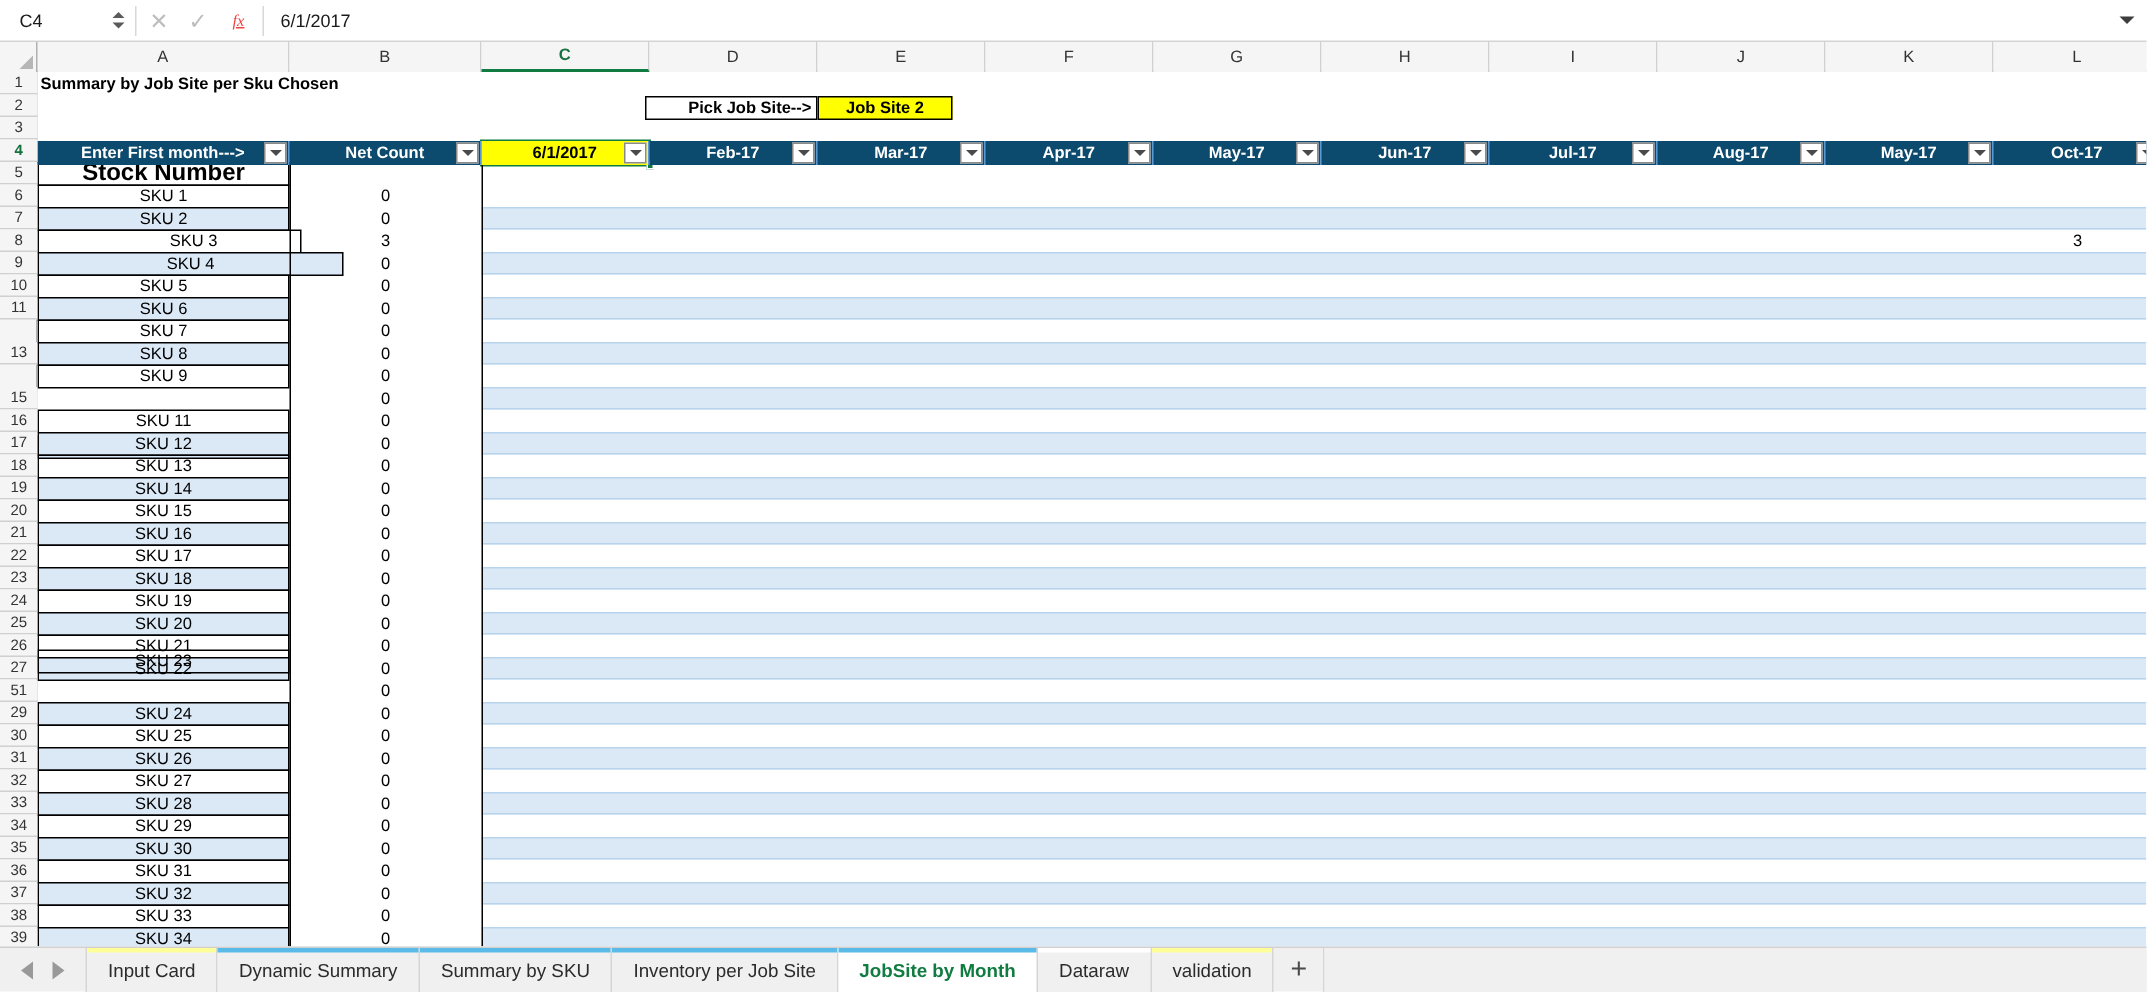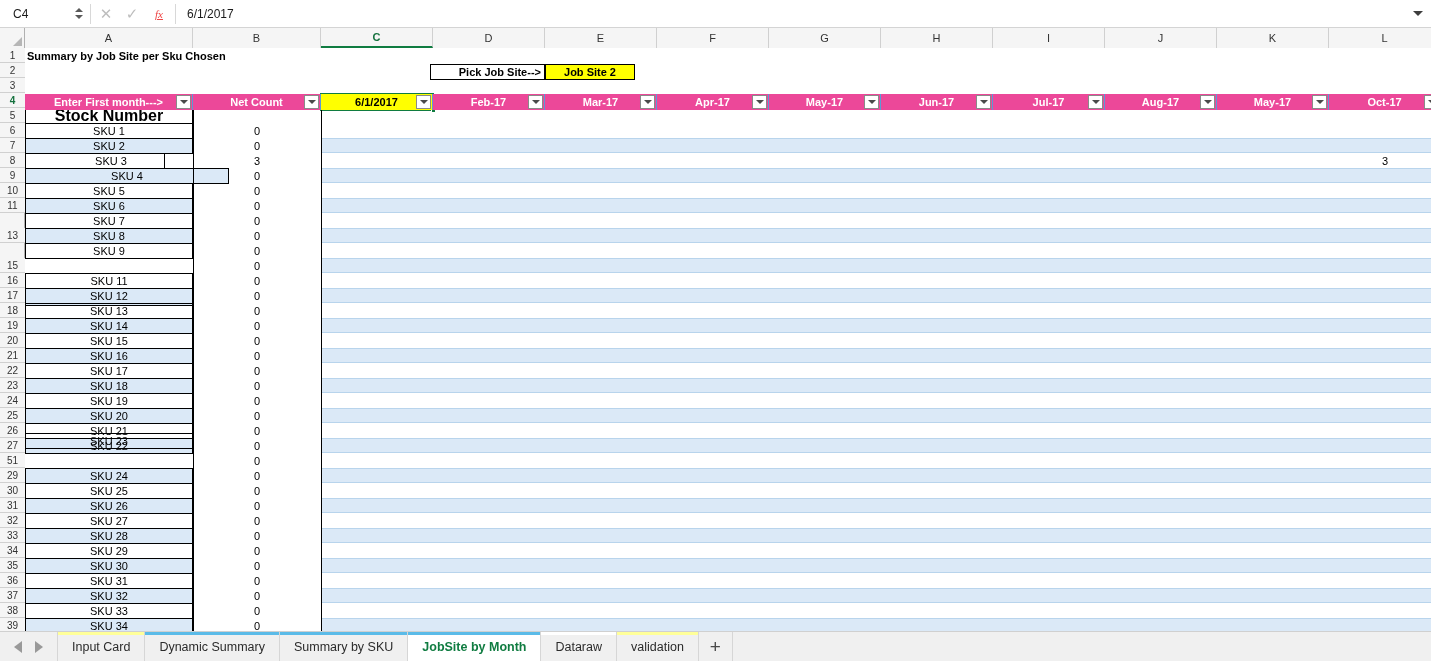--- a/index.html
+++ b/index.html
@@ -149,21 +149,21 @@
   
   .boxed {
     border: 1px solid #000000;
     background: transparent;
   }
   .boxed-band { background: #dbe9f7; }
 
   
   .hdr4 {
     position: absolute; height: 16px;
-    background: #ec4899;
+    background: #0c4a6e;
     color: #ffffff; font-weight: bold; font-size: 11px;
     display: flex; align-items: center; justify-content: center;
     border-right: 1px solid #5b9bd5;
   }
   .hdr4.yellow {
     background: #ffff00; color: #000000;
   }
   .filt-btn {
     position: absolute; width: 15px; height: 14px;
     background: #ffffff;
@@ -375,21 +375,21 @@
     <div class="pick-box" id="pick-value" style="left: 520px; top: 16px; width: 90px;">Job Site 2</div>
 
     <div id="stock-hdr" style="left: 0px; top: 60px; width: 168px; height: 16px;">Stock Number</div>
 
     <div id="sel-box" style="left: 295px; top: 45px; width: 114px; height: 18px;"></div>
     <div id="fill-handle" style="left: 406px; top: 60px;"></div>
   <div class="cell boxed c-center" style="left: 0px; top: 75px; width: 168px; height: 16px;">SKU 1</div>
       <div class="cell c-center" style="left: 168px; top: 75px; width: 128px; height: 15px;">0</div>
       <div class="cell boxed c-center boxed-band" style="left: 0px; top: 90px; width: 168px; height: 16px;">SKU 2</div>
       <div class="cell c-center" style="left: 168px; top: 90px; width: 128px; height: 15px;">0</div>
-      <div class="cell boxed c-center" style="left: 0px; top: 105px; width: 140px; height: 16px; padding-left: 32px;">SKU 3</div>
+      <div class="cell boxed c-center" style="left: 0px; top: 105px; width: 176px; height: 16px; padding-left: 32px;">SKU 3</div>
       <div class="cell c-center" style="left: 168px; top: 105px; width: 128px; height: 15px;">3</div>
       <div class="cell c-center" style="left: 1304px; top: 105px; width: 112px; height: 15px;">3</div>
       <div class="cell boxed c-center boxed-band" style="left: 0px; top: 120px; width: 204px; height: 16px;">SKU 4</div>
       <div class="cell c-center" style="left: 168px; top: 120px; width: 128px; height: 15px;">0</div>
       <div class="cell boxed c-center" style="left: 0px; top: 135px; width: 168px; height: 16px;">SKU 5</div>
       <div class="cell c-center" style="left: 168px; top: 135px; width: 128px; height: 15px;">0</div>
       <div class="cell boxed c-center boxed-band" style="left: 0px; top: 150px; width: 168px; height: 16px;">SKU 6</div>
       <div class="cell c-center" style="left: 168px; top: 150px; width: 128px; height: 15px;">0</div>
       <div class="cell boxed c-center" style="left: 0px; top: 165px; width: 168px; height: 16px;">SKU 7</div>
       <div class="cell c-center" style="left: 168px; top: 165px; width: 128px; height: 15px;">0</div>
@@ -512,20 +512,24 @@
       <span>Input Card</span>
     </div>
     <div class="tab">
       <span class="strip" style="background: rgb(91, 187, 232);"></span>
       <span>Dynamic Summary</span>
     </div>
     <div class="tab">
       <span class="strip" style="background: rgb(91, 187, 232);"></span>
       <span>Summary by SKU</span>
     </div>
+    <div class="tab">
+      <span class="strip" style="background: rgb(91, 187, 232);"></span>
+      <span>Inventory per Job Site</span>
+    </div>
     <div class="tab active">
       <span class="strip" style="background: rgb(91, 187, 232);"></span>
       <span>JobSite by Month</span>
     </div>
     <div class="tab">
       <span class="strip" style="background: rgb(255, 255, 255);"></span>
       <span>Dataraw</span>
     </div>
     <div class="tab">
       <span class="strip" style="background: rgb(255, 255, 153);"></span>

